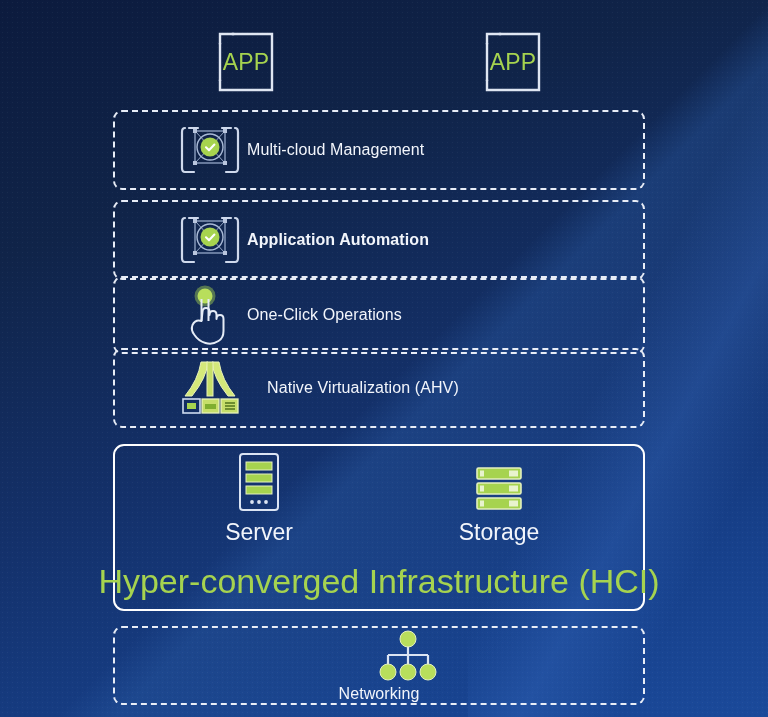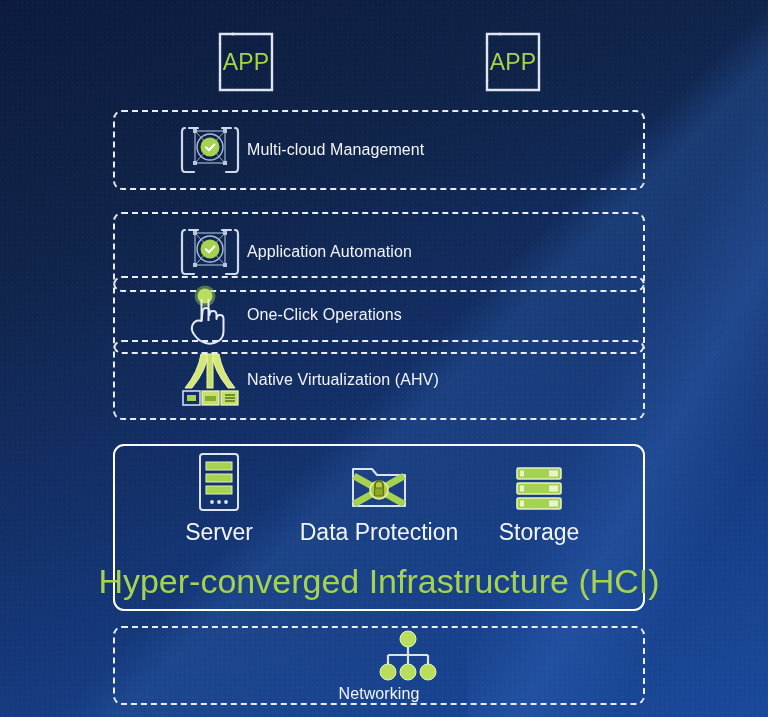--- a/index.html
+++ b/index.html
@@ -90,23 +90,23 @@
   }
 
   .row-label {
     color: #f2f5fb;
     font-size: 16px;
     letter-spacing: 0.1px;
     white-space: nowrap;
   }
 
   #row-multicloud   { top: 110px;  height: 80px; }
-  #row-automation   { top: 212px;  height: 80px; }
+  #row-automation   { top: 200px;  height: 80px; font-weight: bold; }
   #row-oneclick     { top: 276px;  height: 78px; }
-  #row-virtualization { top: 340px; height: 80px; }
+  #row-virtualization { top: 348px; height: 80px; gap: 20px; }
   #row-networking   { top: 626px;  height: 79px; flex-direction: column; }
 
   
   #row-hci {
     position: absolute;
     left: 113px;
     top: 444px;
     width: 532px;
     height: 167px;
     border: 2px solid #ffffff;
@@ -261,32 +261,20 @@
             <rect x="10" y="22" width="26" height="8" fill="#a6d34f" stroke="#e4f0bf" stroke-width="1"></rect>
             <rect x="10" y="34" width="26" height="8" fill="#a6d34f" stroke="#e4f0bf" stroke-width="1"></rect>
             <circle cx="16" cy="50" r="1.9" fill="#dbe4f3"></circle>
             <circle cx="23" cy="50" r="1.9" fill="#dbe4f3"></circle>
             <circle cx="30" cy="50" r="1.9" fill="#dbe4f3"></circle>
           </svg>
         </div>
         <div class="pillar-label">Server</div>
       </div>
 
-      <div class="pillar">
-        <div class="pillar-icon">
-          <svg width="60" height="50" viewBox="0 0 60 50">
-            <path d="M4 44 V7 h19 l5 6 h28 v31 z" fill="none" stroke="#dbe4f3" stroke-width="2" stroke-linejoin="round"></path>
-            <path d="M5 14 L55 42 M55 14 L5 42" stroke="#a6d34f" stroke-width="7" stroke-linecap="butt"></path>
-            <circle cx="30" cy="28" r="9" fill="#b6cc3f" stroke="#e2eda8" stroke-width="1.6"></circle>
-            <path d="M26 26 v-3 a4 4 0 0 1 8 0 v3" fill="none" stroke="#5d7418" stroke-width="1.8"></path>
-            <rect x="25.5" y="26" width="9" height="8" rx="1.4" fill="#8ea62c" stroke="#5d7418" stroke-width="1.2"></rect>
-          </svg>
-        </div>
-        <div class="pillar-label">Data Protection</div>
-      </div>
 
       <div class="pillar">
         <div class="pillar-icon">
           <svg width="52" height="48" viewBox="0 0 52 48">
             <rect x="4" y="4" width="44" height="11" rx="1.5" fill="#a6d34f" stroke="#e4f0bf" stroke-width="1.6"></rect>
             <rect x="4" y="19" width="44" height="11" rx="1.5" fill="#a6d34f" stroke="#e4f0bf" stroke-width="1.6"></rect>
             <rect x="4" y="34" width="44" height="11" rx="1.5" fill="#a6d34f" stroke="#e4f0bf" stroke-width="1.6"></rect>
             <rect x="7" y="6.5" width="4" height="6" fill="#e8f3cd"></rect>
             <rect x="7" y="21.5" width="4" height="6" fill="#e8f3cd"></rect>
             <rect x="7" y="36.5" width="4" height="6" fill="#e8f3cd"></rect>

